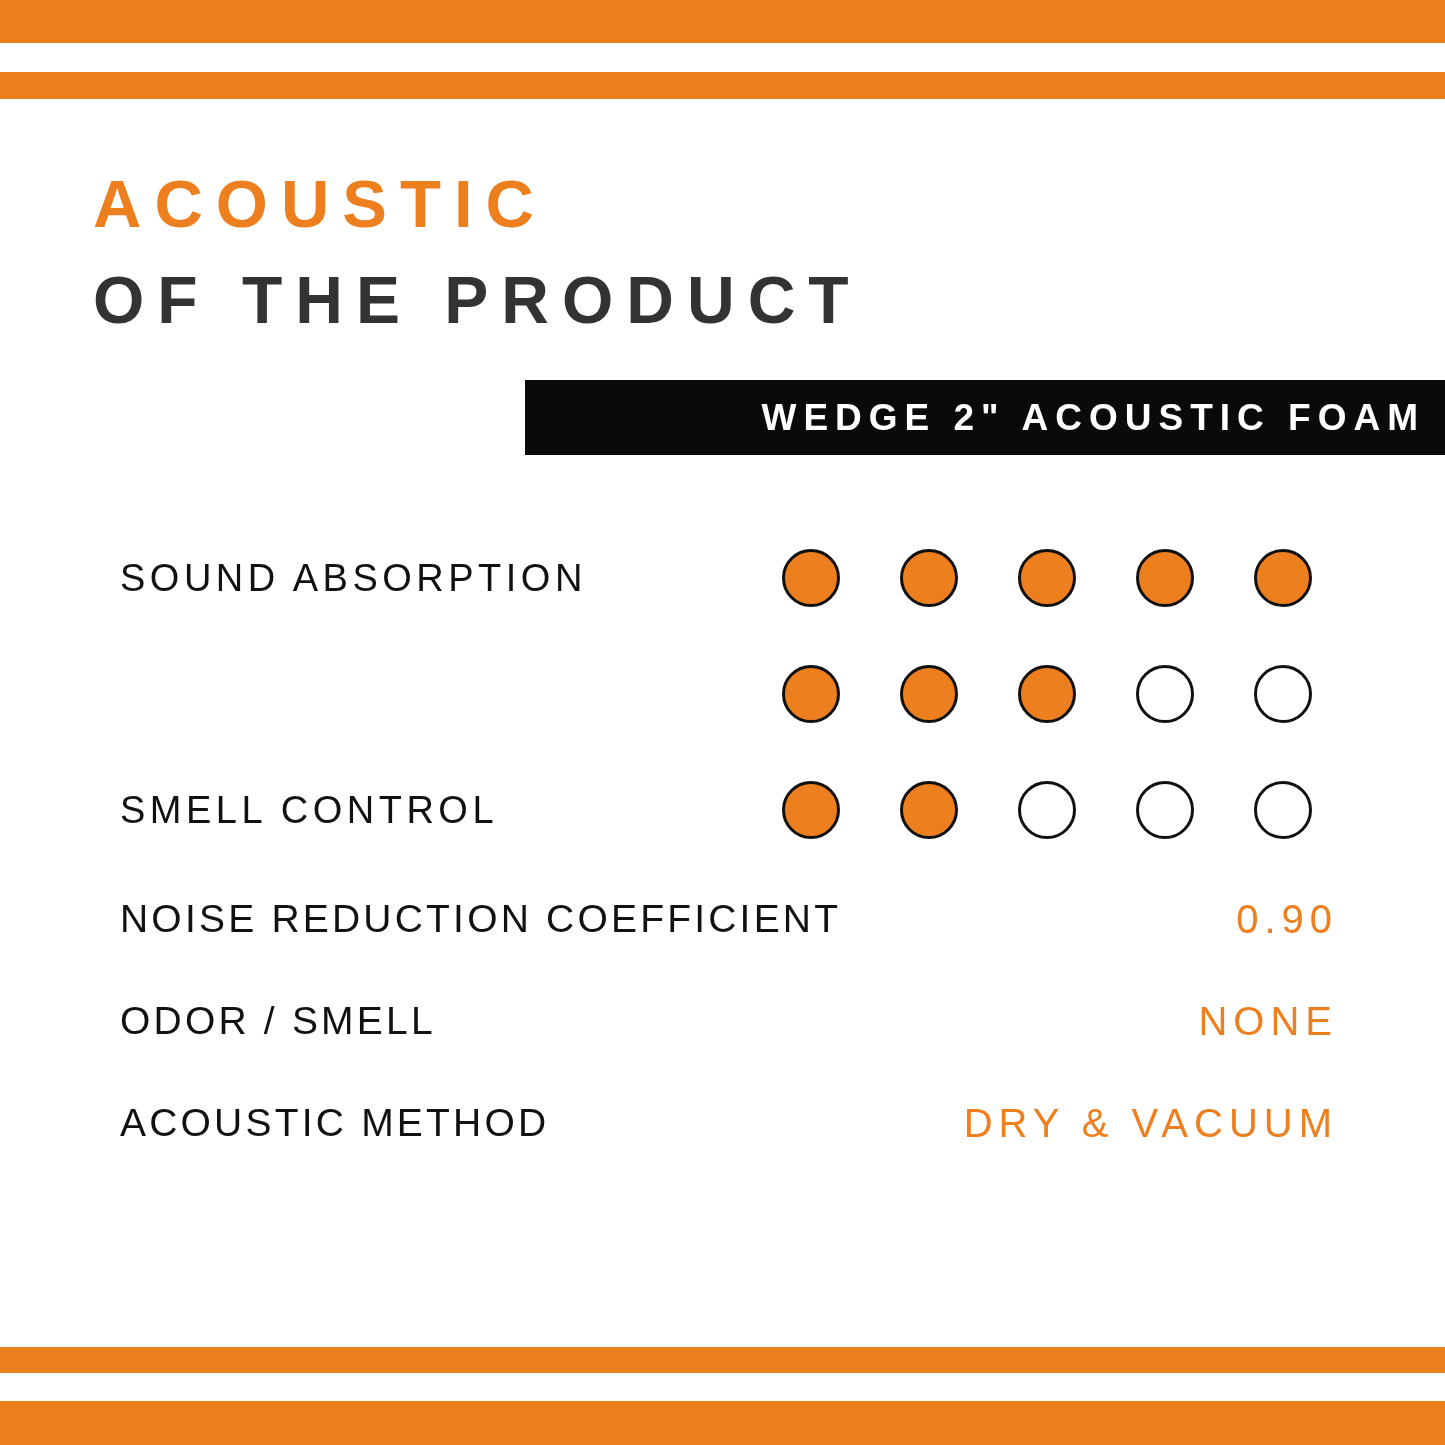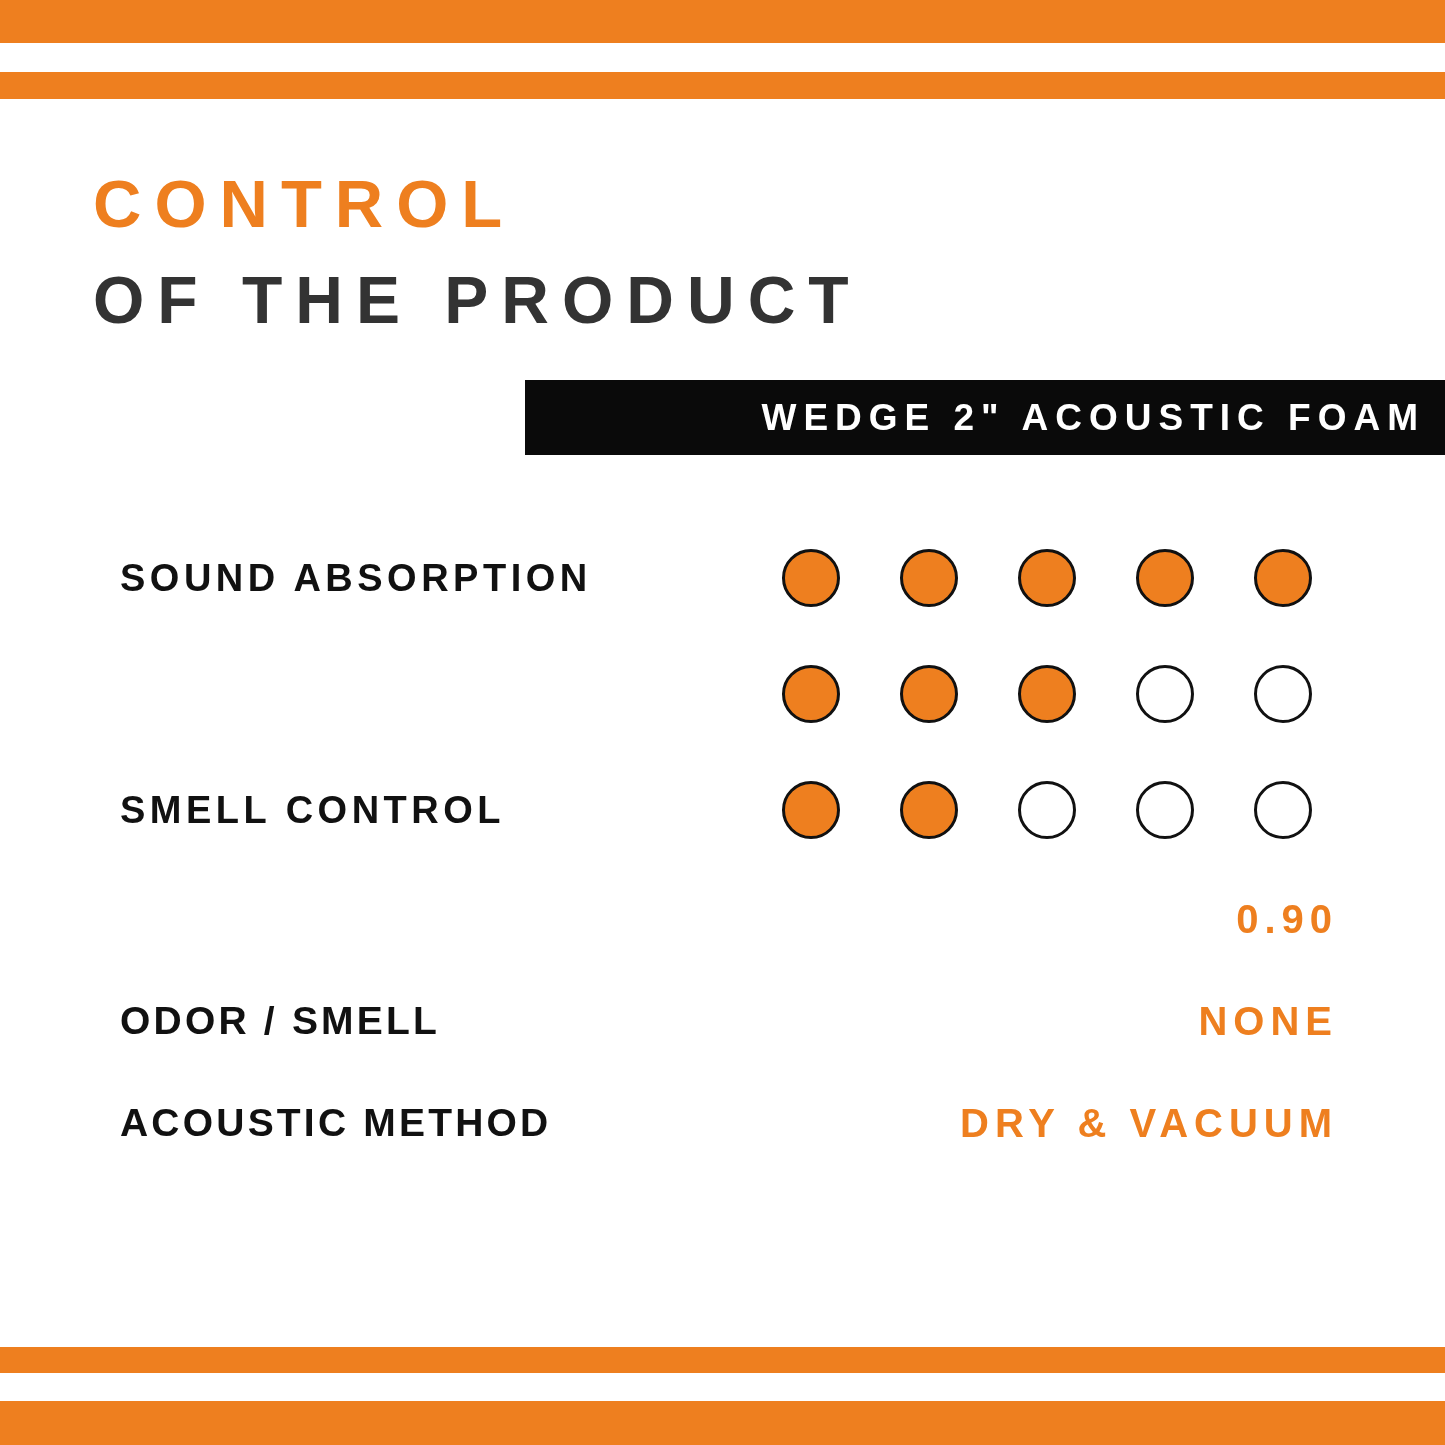--- a/index.html
+++ b/index.html
@@ -88,21 +88,21 @@
     position: relative;
     display: flex;
     align-items: center;
     box-sizing: border-box;
   }
   .rating-row   { height: 116px; }
   .value-row    { height: 102px; }
 
   .feature-label {
     font-size: 38px;
-    font-weight: 700;
+    font-weight: 400;
     letter-spacing: 4.5px;
     color: #111111;
     white-space: nowrap;
     flex: 0 0 auto;
   }
   .value-row .feature-label {
     font-size: 39px;
     letter-spacing: 3.2px;
   }
 
@@ -123,37 +123,37 @@
     background: #ffffff;
   }
   .dot.filled { background: #ee7f1f; }
 
   .feature-value {
     position: absolute;
     right: -3px;
     top: 50%;
     transform: translateY(-50%);
     font-size: 40px;
-    font-weight: 700;
+    font-weight: 400;
     letter-spacing: 6px;
     color: #ee7f1f;
     white-space: nowrap;
     text-align: right;
   }
 </style>
 </head>
 <body>
 
 <div id="page">
 
   <div class="bar bar-top-1"></div>
   <div class="bar bar-top-2"></div>
 
   <div class="heading-block">
-    <div class="heading-features">CONTROL</div>
+    <div class="heading-features">ACOUSTIC</div>
     <div class="heading-product">OF THE PRODUCT</div>
   </div>
 
   <div class="banner">
     <span class="banner-text">WEDGE 2" ACOUSTIC FOAM</span>
   </div>
 
   <div class="features">
 
     <div class="feature-row rating-row">
@@ -183,20 +183,21 @@
       <span class="dots">
         <span class="dot filled"></span>
         <span class="dot filled"></span>
         <span class="dot"></span>
         <span class="dot"></span>
         <span class="dot"></span>
       </span>
     </div>
 
     <div class="feature-row value-row">
+      <span class="feature-label">NOISE REDUCTION COEFFICIENT</span>
       <span class="feature-value">0.90</span>
     </div>
 
     <div class="feature-row value-row">
       <span class="feature-label">ODOR / SMELL</span>
       <span class="feature-value">NONE</span>
     </div>
 
     <div class="feature-row value-row">
       <span class="feature-label">ACOUSTIC METHOD</span>

